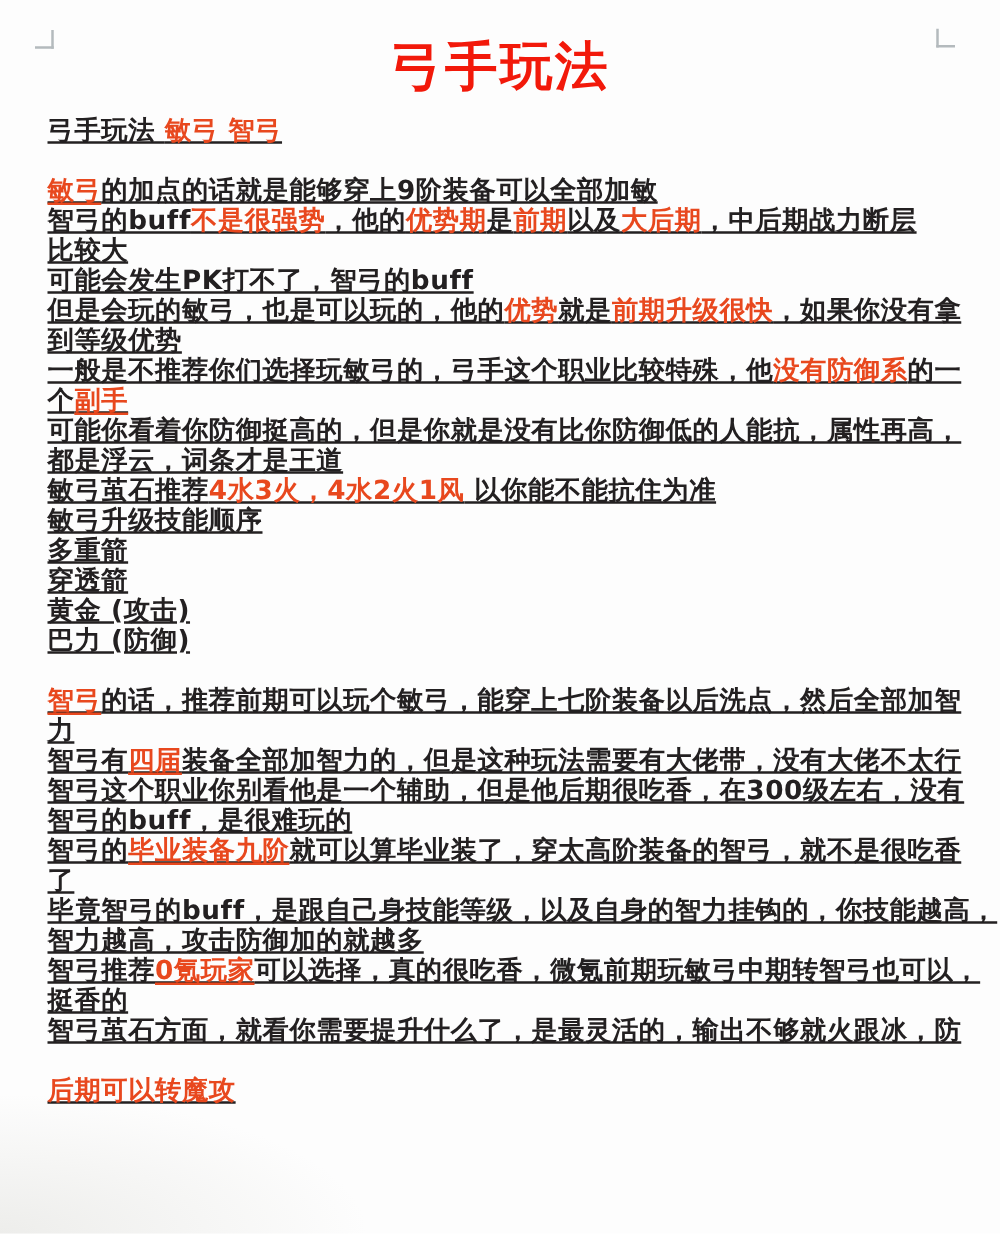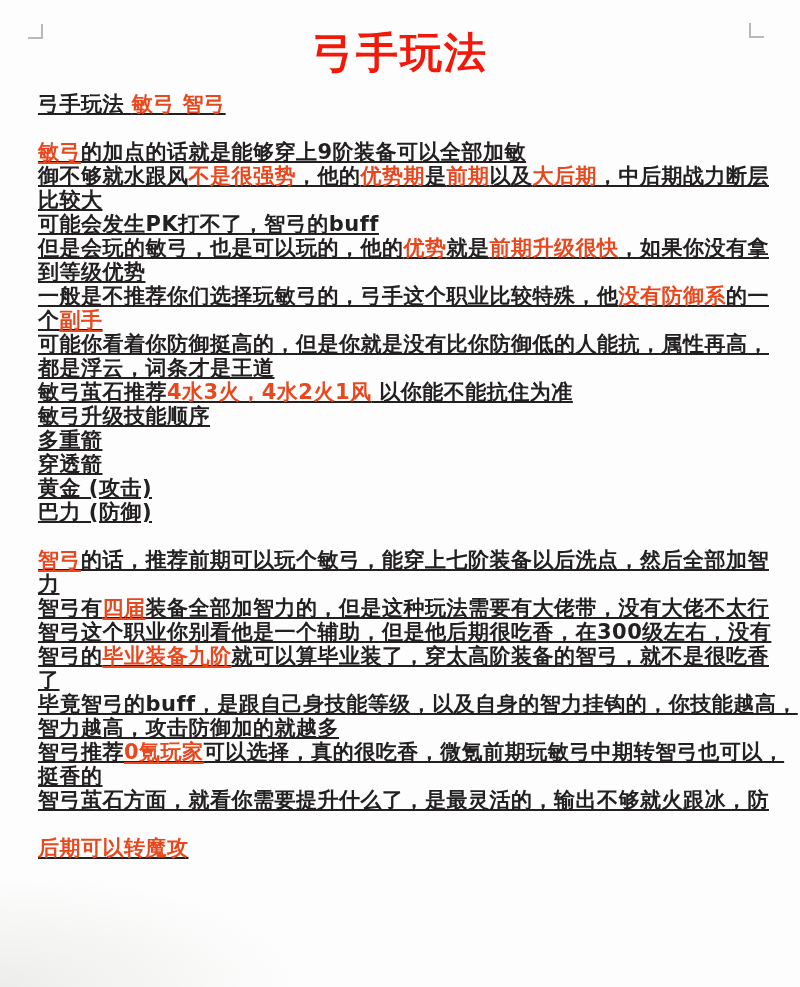--- a/index.html
+++ b/index.html
@@ -79,40 +79,41 @@
 <body>
 
 <div class="page" style="--title-color: #f2190a; --accent-color: #e8481e; --text-color: #232021;">
   <div class="corner corner-tl"></div>
   <div class="corner corner-tr"></div>
   <h1 class="title">弓手玩法</h1>
   <div class="content" id="content">
       <div class="line"><span class="run s-b">弓手玩法 </span><span class="run s-r">敏弓 智弓</span></div>
       <div class="line"></div>
       <div class="line"><span class="run s-ru">敏弓</span><span class="run s-b">的加点的话就是能够穿上9阶装备可以全部加敏</span></div>
-      <div class="line"><span class="run s-b">御不够就水跟风</span><span class="run s-r">不是很强势</span><span class="run s-b">，他的</span><span class="run s-r">优势期</span><span class="run s-b">是</span><span class="run s-r">前期</span><span class="run s-b">以及</span><span class="run s-r">大后期</span><span class="run s-b">，中后期战力断层</span></div>
+      <div class="line"><span class="run s-b">智弓的buff</span><span class="run s-r">不是很强势</span><span class="run s-b">，他的</span><span class="run s-r">优势期</span><span class="run s-b">是</span><span class="run s-r">前期</span><span class="run s-b">以及</span><span class="run s-r">大后期</span><span class="run s-b">，中后期战力断层</span></div>
       <div class="line"><span class="run s-b">比较大</span></div>
       <div class="line"><span class="run s-b">可能会发生PK打不了，智弓的buff</span></div>
       <div class="line"><span class="run s-b">但是会玩的敏弓，也是可以玩的，他的</span><span class="run s-r">优势</span><span class="run s-b">就是</span><span class="run s-r">前期升级很快</span><span class="run s-b">，如果你没有拿</span></div>
       <div class="line"><span class="run s-b">到等级优势</span></div>
       <div class="line"><span class="run s-b">一般是不推荐你们选择玩敏弓的，弓手这个职业比较特殊，他</span><span class="run s-r">没有防御系</span><span class="run s-b">的一</span></div>
       <div class="line"><span class="run s-b">个</span><span class="run s-ru">副手</span></div>
       <div class="line"><span class="run s-b">可能你看着你防御挺高的，但是你就是没有比你防御低的人能抗，属性再高，</span></div>
       <div class="line"><span class="run s-b">都是浮云，词条才是王道</span></div>
       <div class="line"><span class="run s-b">敏弓茧石推荐</span><span class="run s-r">4水3火，4水2火1风</span><span class="run s-b"> 以你能不能抗住为准</span></div>
       <div class="line"><span class="run s-b">敏弓升级技能顺序</span></div>
       <div class="line"><span class="run s-b">多重箭</span></div>
       <div class="line"><span class="run s-b">穿透箭</span></div>
       <div class="line"><span class="run s-b">黄金 (攻击)</span></div>
       <div class="line"><span class="run s-b">巴力 (防御)</span></div>
       <div class="line"></div>
       <div class="line"><span class="run s-ru">智弓</span><span class="run s-b">的话，推荐前期可以玩个敏弓，能穿上七阶装备以后洗点，然后全部加智</span></div>
       <div class="line"><span class="run s-b">力</span></div>
       <div class="line"><span class="run s-b">智弓有</span><span class="run s-ru">四届</span><span class="run s-b">装备全部加智力的，但是这种玩法需要有大佬带，没有大佬不太行</span></div>
       <div class="line"><span class="run s-b">智弓这个职业你别看他是一个辅助，但是他后期很吃香，在300级左右，没有</span></div>
+      <div class="line"><span class="run s-b">智弓的buff，是很难玩的</span></div>
       <div class="line"><span class="run s-b">智弓的</span><span class="run s-ru">毕业装备九阶</span><span class="run s-b">就可以算毕业装了，穿太高阶装备的智弓，就不是很吃香</span></div>
       <div class="line"><span class="run s-b">了</span></div>
       <div class="line"><span class="run s-b">毕竟智弓的buff，是跟自己身技能等级，以及自身的智力挂钩的，你技能越高，</span></div>
       <div class="line"><span class="run s-b">智力越高，攻击防御加的就越多</span></div>
       <div class="line"><span class="run s-b">智弓推荐</span><span class="run s-ru">0氪玩家</span><span class="run s-b">可以选择，真的很吃香，微氪前期玩敏弓中期转智弓也可以，</span></div>
       <div class="line"><span class="run s-b">挺香的</span></div>
       <div class="line"><span class="run s-b">智弓茧石方面，就看你需要提升什么了，是最灵活的，输出不够就火跟冰，防</span></div>
       <div class="line"></div>
       <div class="line"><span class="run s-r">后期可以转魔攻</span></div>
     </div>

